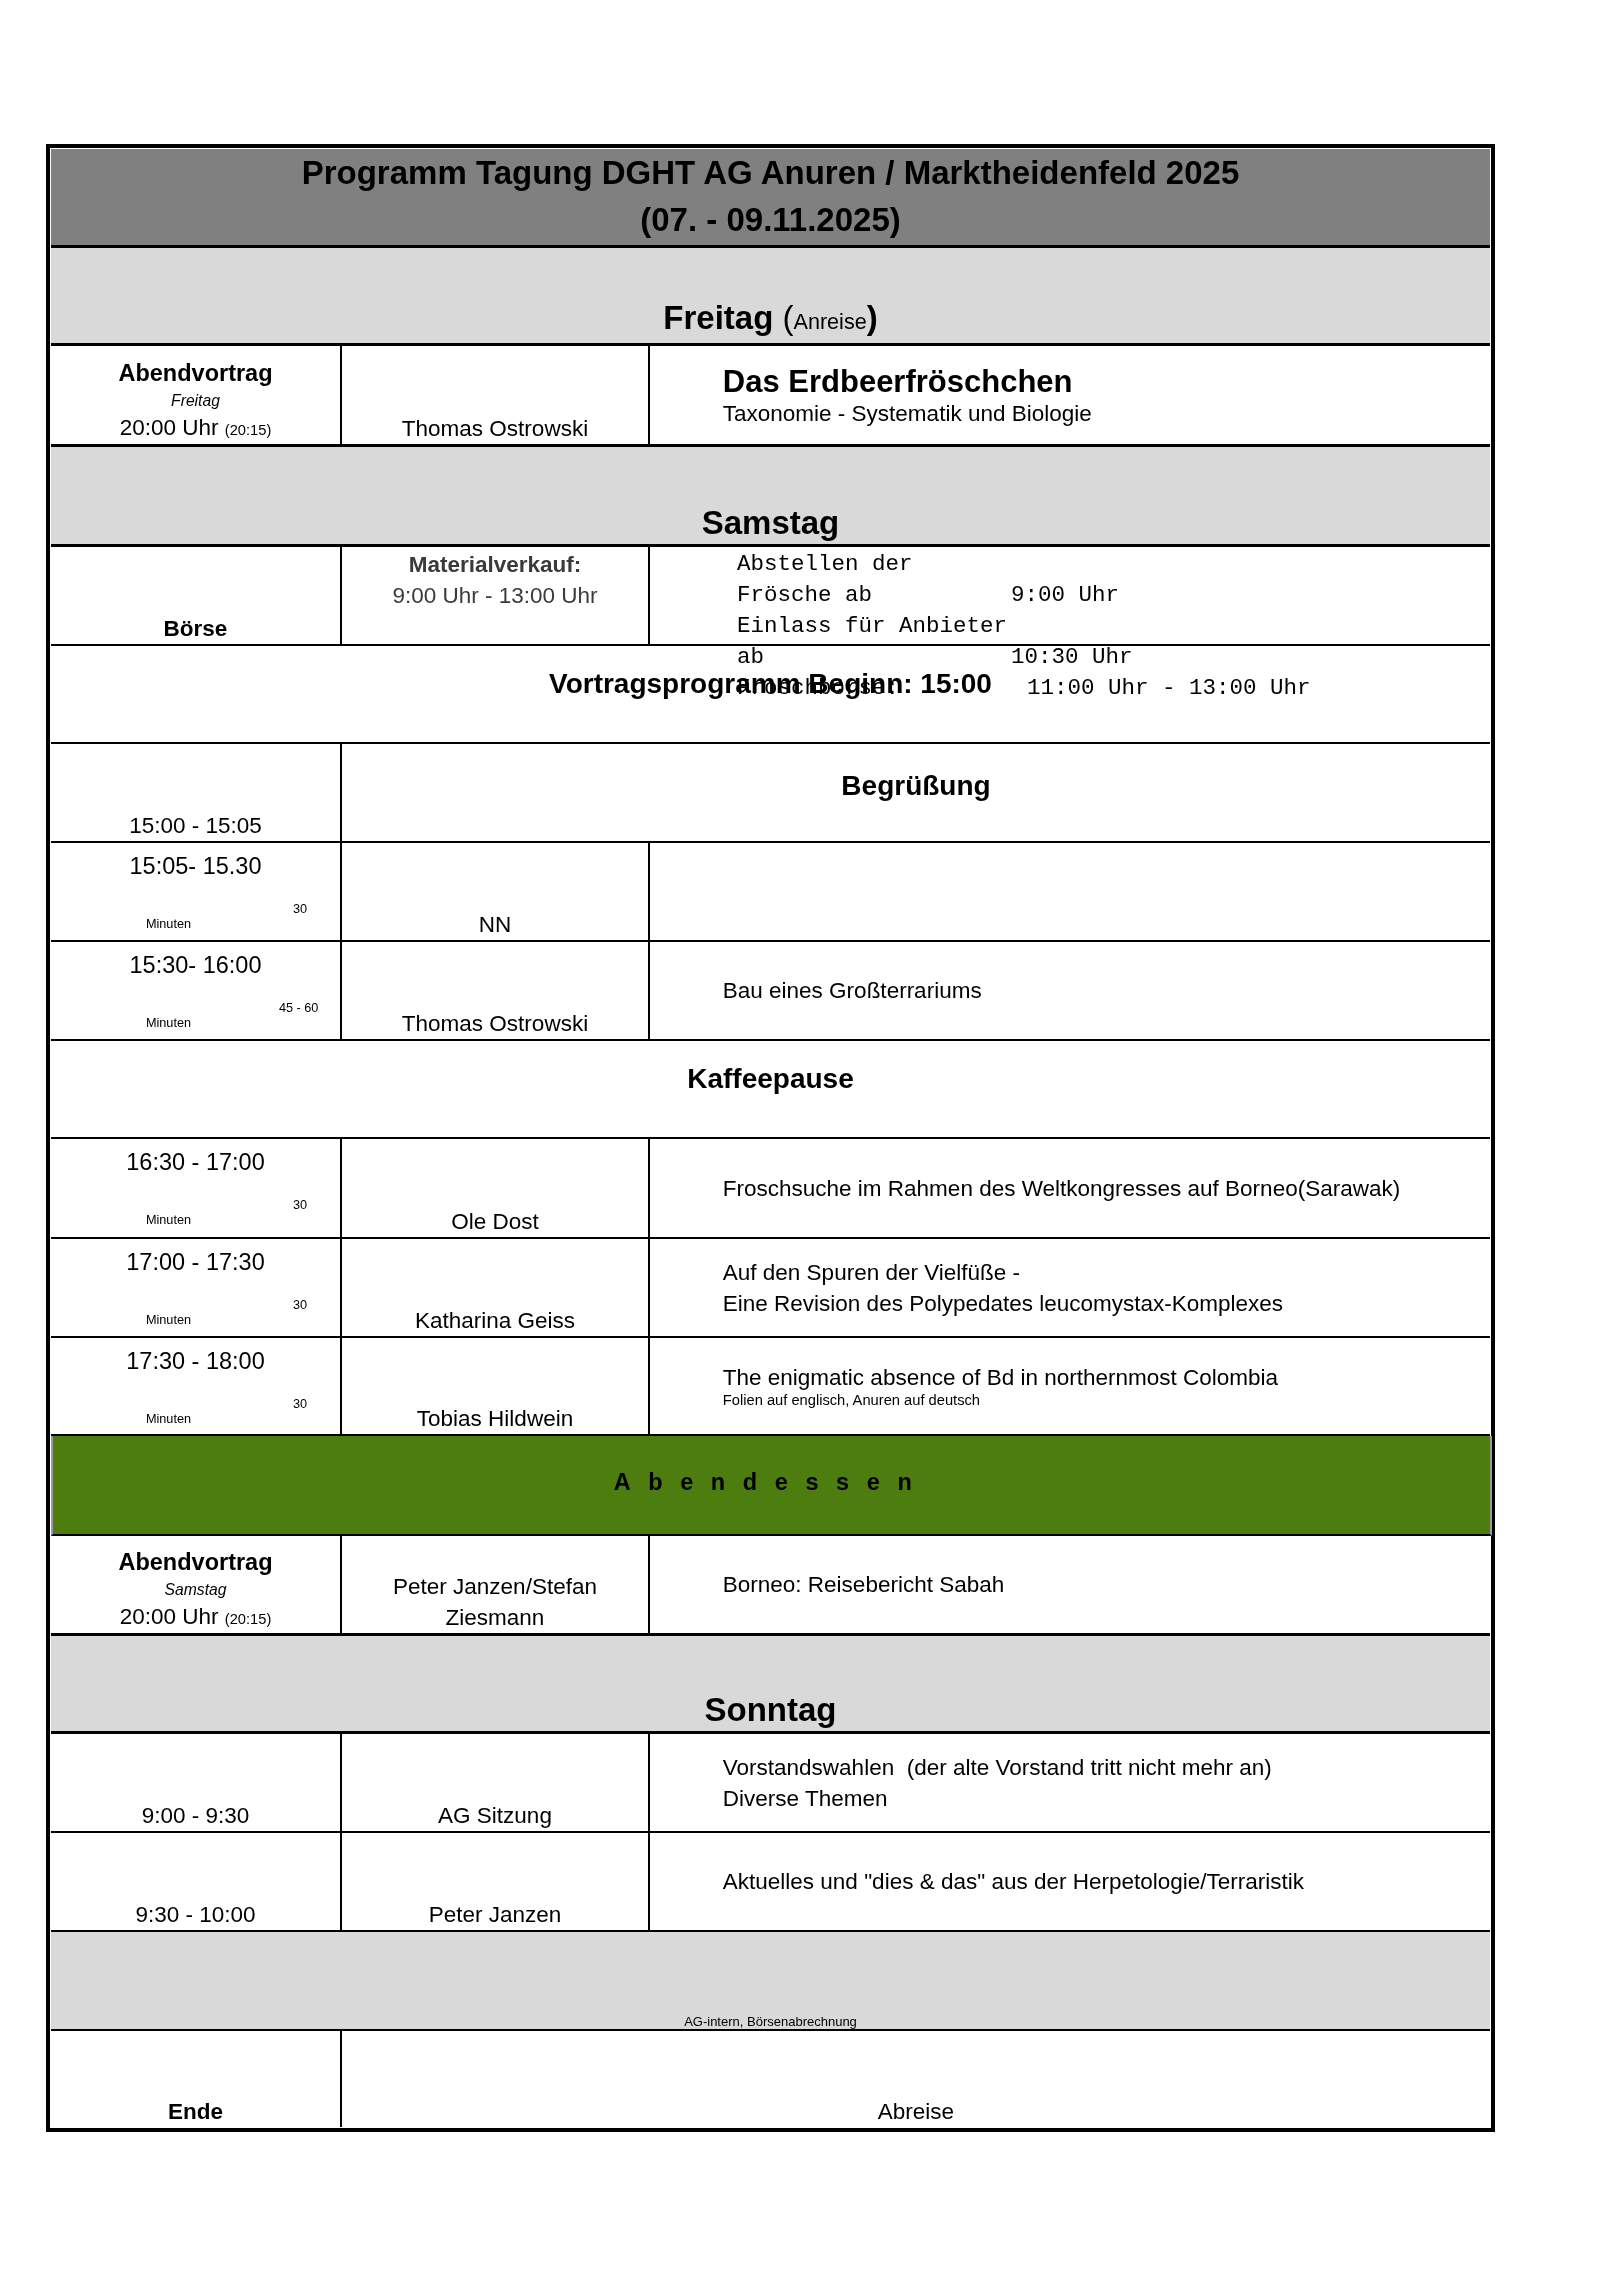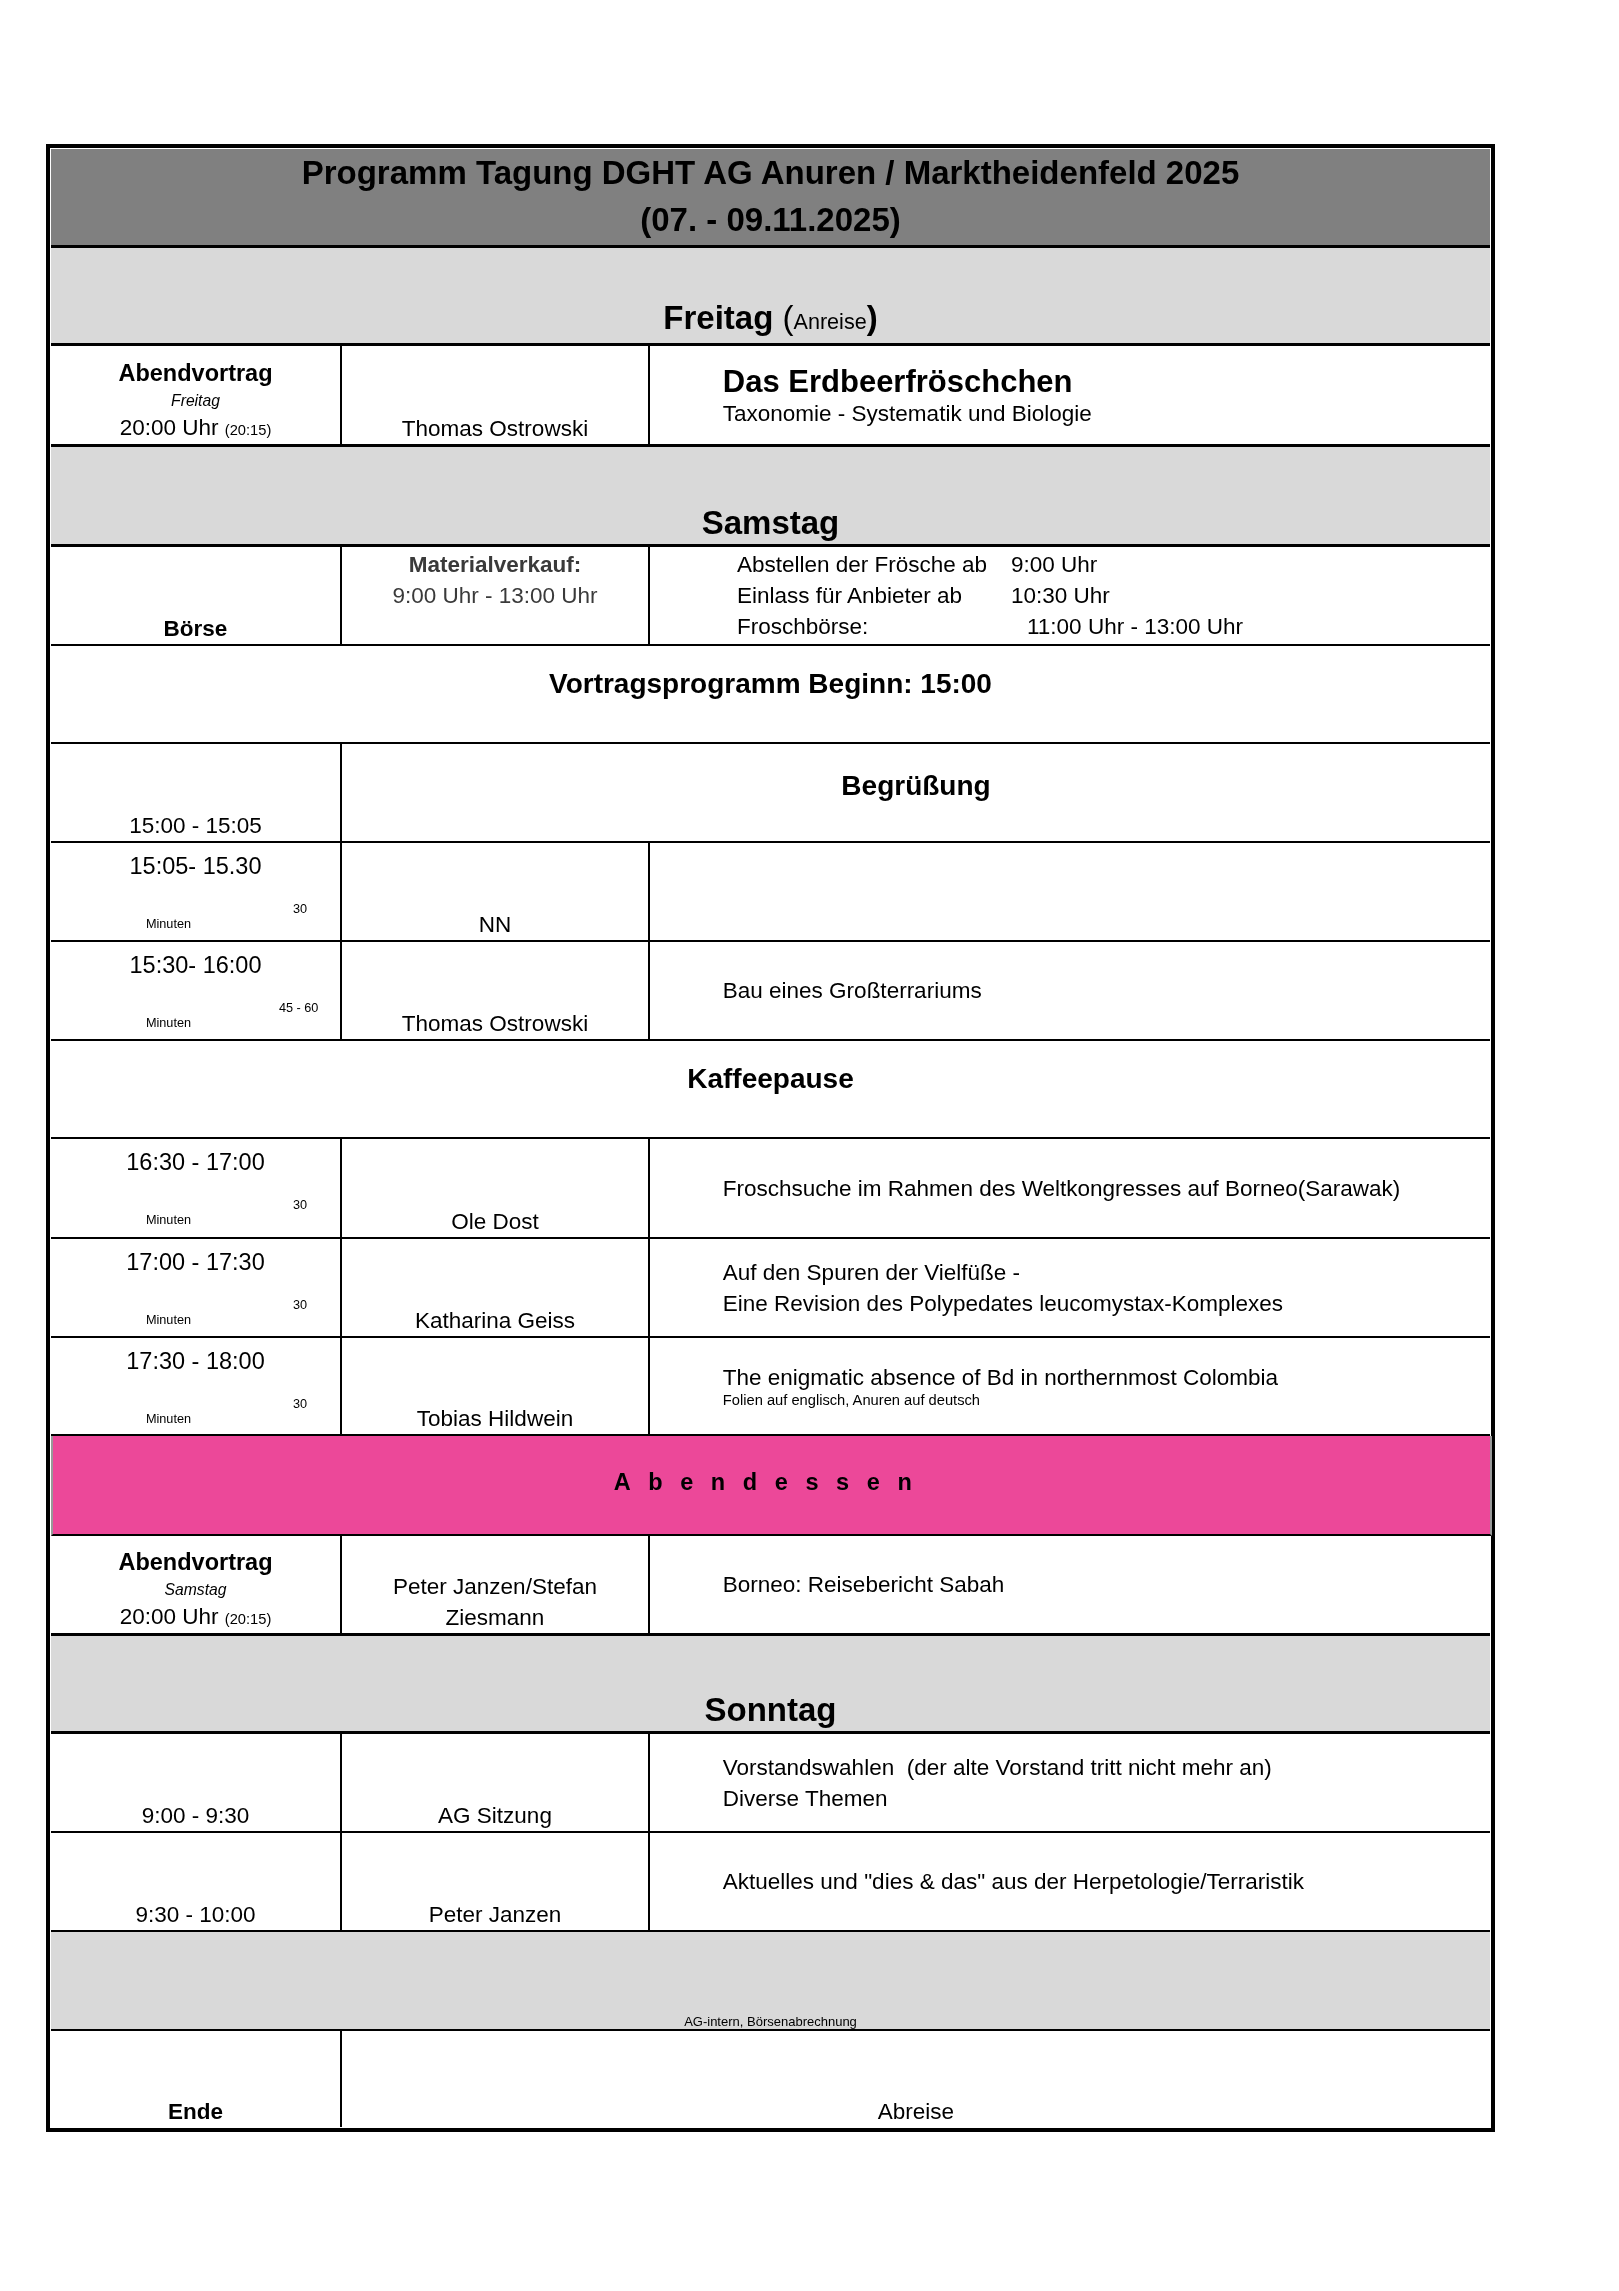--- a/index.html
+++ b/index.html
@@ -13,21 +13,21 @@
   .c3 { left:664px; right:0; }
   .c23 { left:291px; right:0; }
   .center { display:flex; flex-direction:column; align-items:center; justify-content:flex-end; text-align:center; }
   .title { background:#808080; }
   .title .t { position:absolute; left:0; right:0; text-align:center; font-weight:bold; font-size:33px; line-height:47px; }
   .dayhdr { background:#d9d9d9; }
   .dayhdr .d { position:absolute; left:0; right:0; bottom:2px; text-align:center; font-weight:bold; font-size:33px; line-height:39px; }
   .dayhdr .d .sub { font-weight:normal; font-size:21.6px; }
   .dayhdr .d .po { font-weight:normal; }
   .gray { background:#d9d9d9; }
-  .light { background:#ec4899; border-left:2px solid #999; border-right:2px solid #999; left:51px; width:1441px; }
+  .light { background:#4d7c0f; border-left:2px solid #999; border-right:2px solid #999; left:51px; width:1441px; }
   .t24 { font-size:23.5px; line-height:29px; }
   .t22 { font-size:22.5px; line-height:31px; }
   .bold { font-weight:bold; }
   .ital { font-style:italic; }
   .small { font-size:15.7px; }
   .tiny { font-size:12.7px; }
   .left { position:absolute; left:7.8px; top:0; bottom:0; display:flex; flex-direction:column; justify-content:center; }
   .mins-num { position:absolute; font-size:12.7px; right:33px; }
   .mins-lbl { position:absolute; font-size:12.7px; left:0; width:235px; text-align:center; }
   .timeline { position:absolute; left:0; right:0; top:9.8px; text-align:center; font-size:23.5px; }
@@ -72,21 +72,21 @@
 </div>
 
 <div class="row thin" style="top:547px;height:99px;">
   <div class="cell c1 center bold t22">
       <span>Börse</span>
     </div>
   <div class="cell c2" style="text-align:center;color:#3a3a3a;">
     <div class="bold t22" style="margin-top:2px;">Materialverkauf:</div>
     <div class="t22">9:00 Uhr - 13:00 Uhr</div>
   </div>
-  <div class="cell c3" style="padding:2px 0 0 22px;">
+  <div class="cell c3" style="padding:2px 0 0 22px;font-family:Liberation Mono, monospace;">
     <div class="t22" style="line-height:31px;"><span style="display:inline-block;width:274px;">Abstellen der Frösche ab</span><span>9:00 Uhr</span></div>
     <div class="t22" style="line-height:31px;"><span style="display:inline-block;width:274px;">Einlass für Anbieter ab</span><span>10:30 Uhr</span></div>
     <div class="t22" style="line-height:31px;"><span style="display:inline-block;width:290px;">Froschbörse:</span><span>11:00 Uhr - 13:00 Uhr</span></div>
   </div>
 </div>
 
 <div class="row thin" style="top:646px;height:98px;">
   <div style="position:absolute;left:0;right:0;top:21.6px;text-align:center;font-weight:bold;font-size:28px;">Vortragsprogramm Beginn: 15:00</div>
 </div>
 

